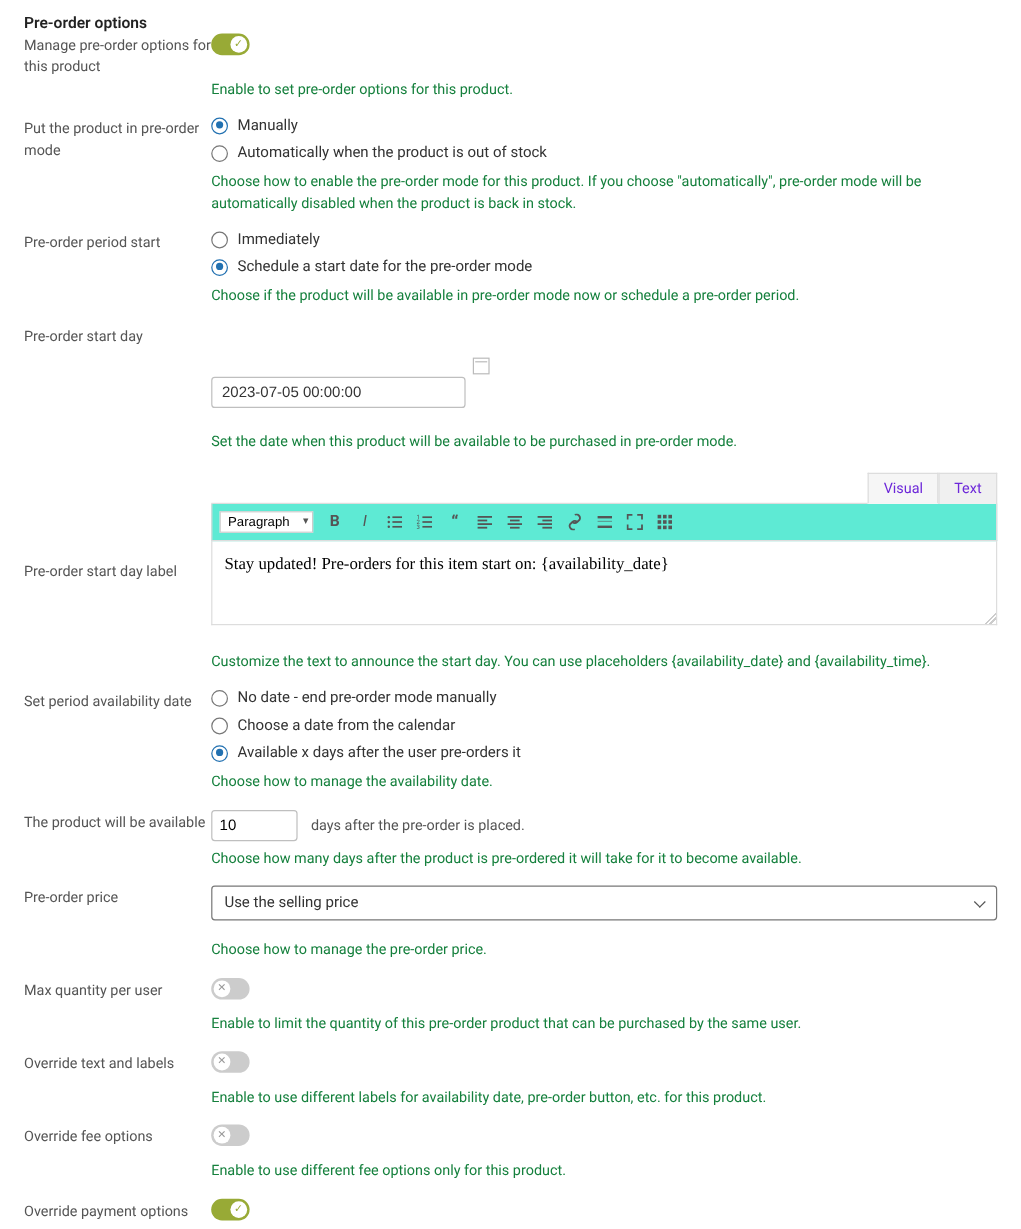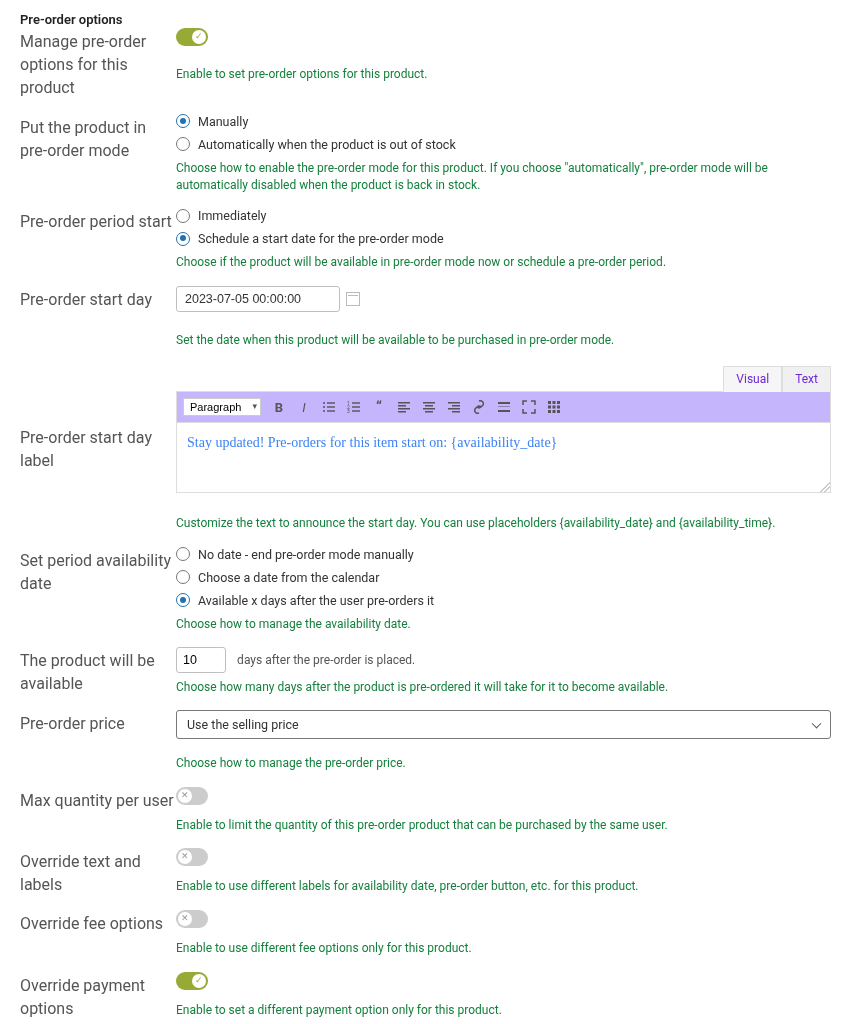--- a/index.html
+++ b/index.html
@@ -19,21 +19,21 @@
   }
   .row {
     display: flex;
     align-items: flex-start;
     margin-bottom: 14px;
   }
   .label {
     width: 156px;
     flex-shrink: 0;
     color: #555;
-    font-size: 16px;
+    font-size: 12px;
     padding-top: 2px;
     line-height: 1.45;
   }
   .control {
     flex: 1;
     font-size: 12.5px;
     color: #333;
   }
   .help {
     color: #15803d;
@@ -145,21 +145,21 @@
     background: #f0f0f0;
     cursor: pointer;
     position: relative;
     top: 1px;
   }
   .editor-tab.active {
     background: #f6f6f6;
     border-bottom: 1px solid #f6f6f6;
   }
   .editor-toolbar {
-    background: #c4b5fd;
+    background: #5eead4;
     border: 1px solid #ddd;
     border-top: none;
     padding: 4px 6px;
     display: flex;
     align-items: center;
     gap: 3px;
   }
   .ed-select {
     font-size: 11px;
     padding: 2px 18px 2px 6px;
@@ -185,21 +185,21 @@
     color: #555;
     cursor: pointer;
   }
   .editor-body {
     border: 1px solid #ddd;
     border-top: none;
     min-height: 70px;
     padding: 12px 10px;
     font-family: Georgia, serif;
     font-size: 14px;
-    color: #3b82f6;
+    color: #000000;
     position: relative;
   }
   .editor-resize {
     position: absolute;
     bottom: 0; right: 0;
     width: 10px; height: 10px;
     background: linear-gradient(135deg, transparent 50%, #ccc 50%, #ccc 60%, transparent 60%, transparent 70%, #ccc 70%, #ccc 80%, transparent 80%);
   }
   .editor-outer {
     margin-top: 2px;
@@ -218,21 +218,21 @@
   .select::after {
     content: "";
     position: absolute;
     right: 10px; top: 50%;
     width: 6px; height: 6px;
     border-right: 1.5px solid #555;
     border-bottom: 1.5px solid #555;
     transform: translateY(-70%) rotate(45deg);
   }
   .num-input {
-    width: 50px;
+    width: 72px;
     border: 1px solid #bfbfbf;
     border-radius: 3px;
     padding: 5px 6px;
     font-size: 12.5px;
   }
   .inline-label {
     font-size: 12px;
     color: #555;
     margin-left: 8px;
   }
@@ -277,21 +277,21 @@
       <span>Schedule a start date for the pre-order mode</span>
     </div>
     <div class="help">Choose if the product will be available in pre-order mode now or schedule a pre-order period.</div>
   </div>
 </div>
 
 <div class="row">
   <div class="label">Pre-order start day</div>
   <div class="control">
     <div class="date-wrap">
-      <input class="text-input" style="width: 164px;" value="2023-07-05 00:00:00">
+      <input class="text-input" style="width: 212px; margin-top: 44px;" value="2023-07-05 00:00:00">
       <span class="cal-icon"></span>
     </div>
     <div class="help" style="margin-top:20px">Set the date when this product will be available to be purchased in pre-order mode.</div>
   </div>
 </div>
 
 <div class="row" style="align-items:center">
   <div class="label">Pre-order start day label</div>
   <div class="control">
     <div class="editor-outer">

